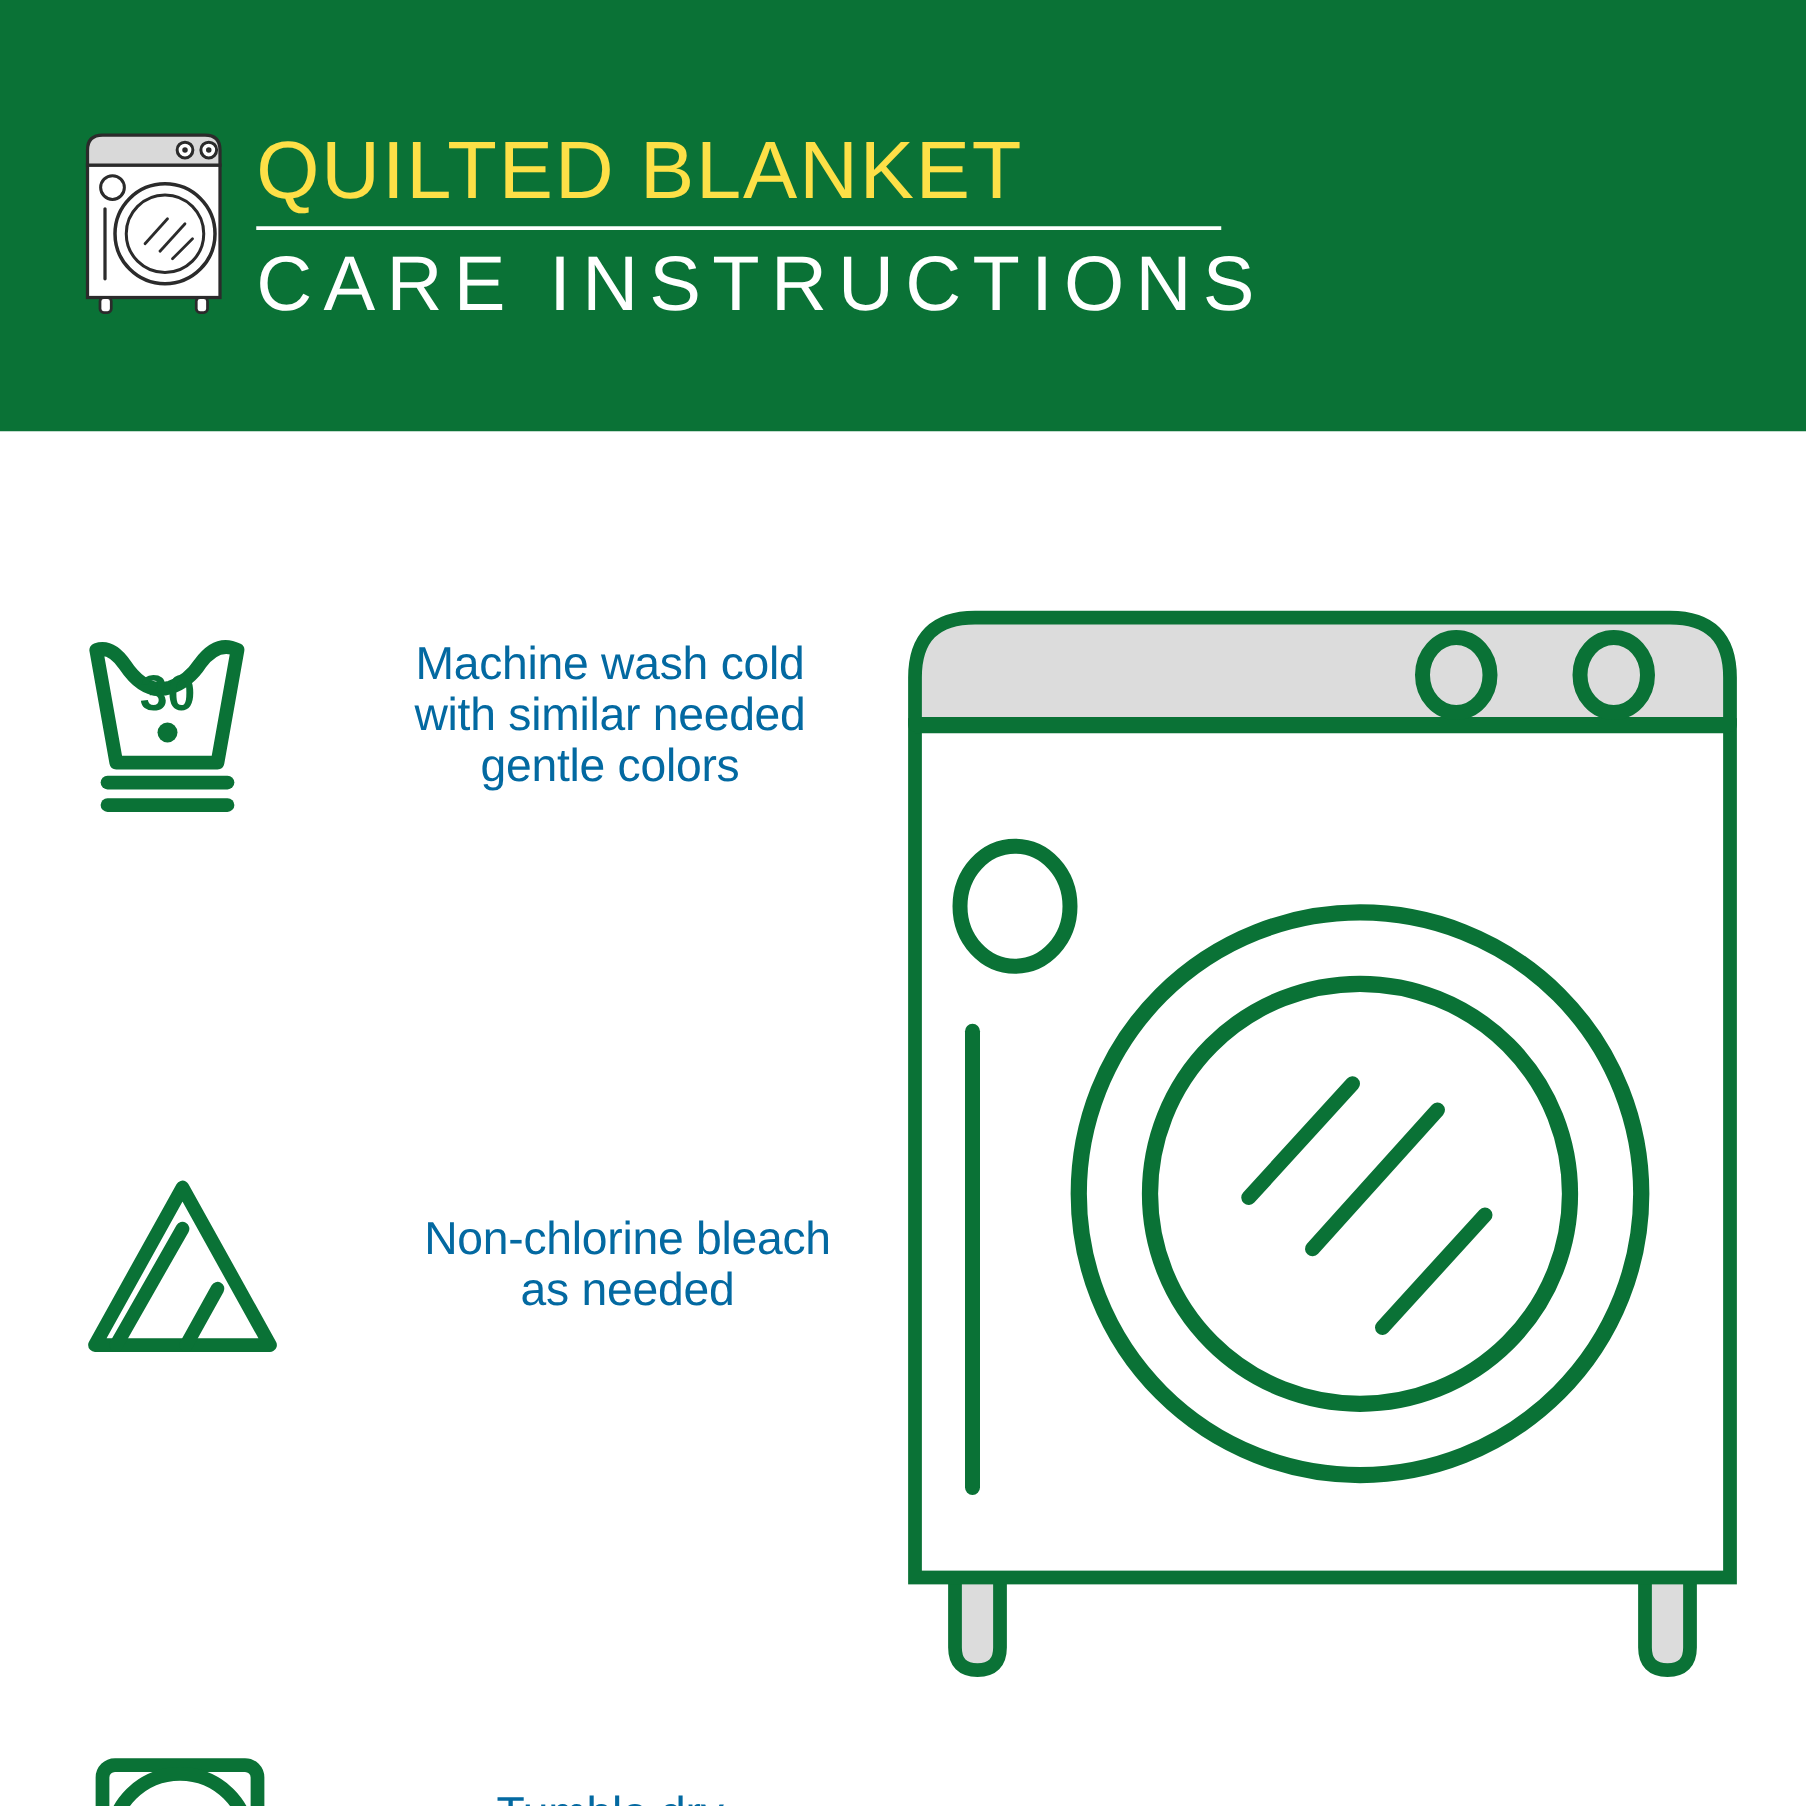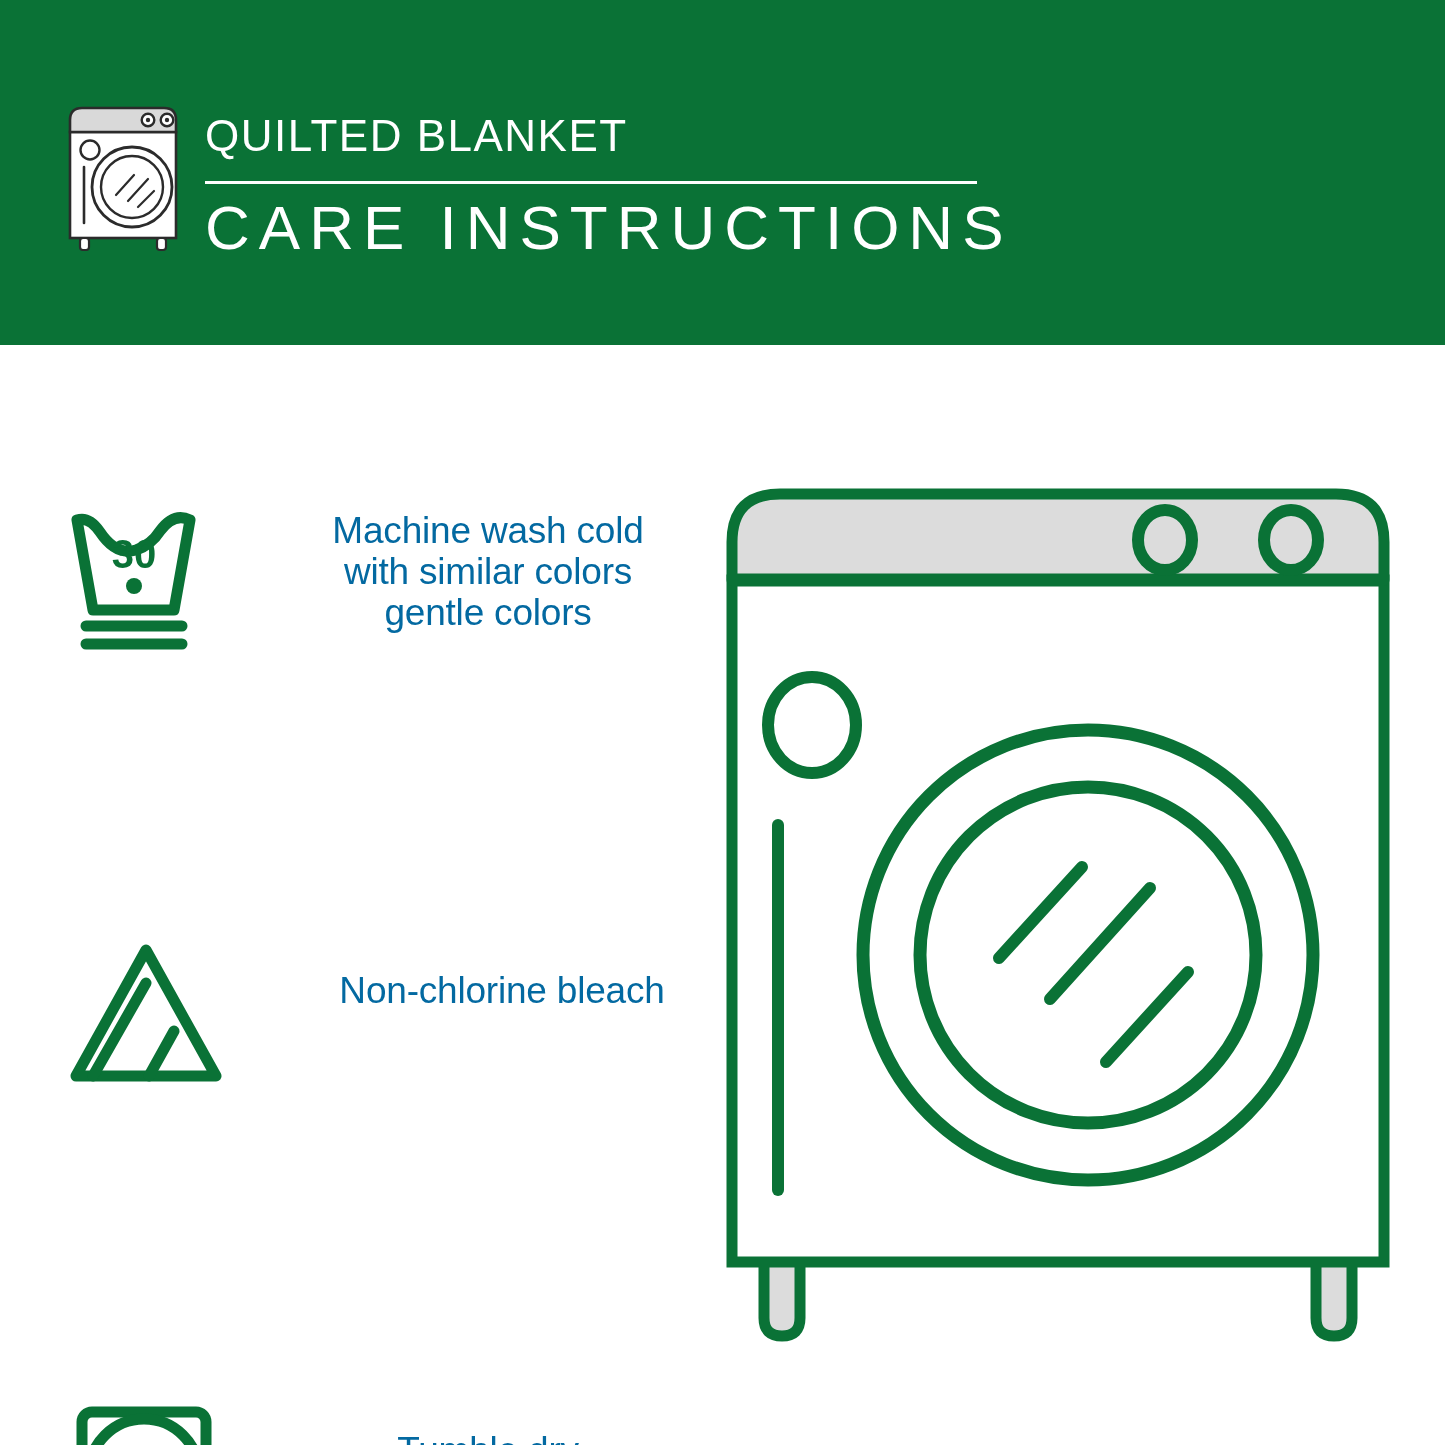--- a/index.html
+++ b/index.html
@@ -39,24 +39,24 @@
     height: 150px;
   }
   .header-text-block {
     position: absolute;
     left: 205px;
     top: 100px;
     width: 790px;
   }
   .title-main {
     font-family: "Liberation Sans", sans-serif;
-    font-size: 44px;
+    font-size: 65px;
     line-height: 72px;
     font-weight: 400;
-    color: #ffffff;
+    color: #fde047;
     letter-spacing: 1.5px;
     white-space: nowrap;
   }
   .title-rule {
     margin-top: 9px;
     margin-bottom: 7px;
     width: 772px;
     height: 3px;
     background: #ffffff;
   }
@@ -170,37 +170,38 @@
             <path d="M13 22 Q25 18 36 34 Q52 58 72 52 Q87 47 96 33 Q110 14 126 22 L110 112 L29 112 Z"></path>
             <line x1="22" y1="128" x2="118" y2="128"></line>
             <line x1="22" y1="146" x2="118" y2="146"></line>
           </g>
           <text x="70" y="70" font-family="Liberation Sans, sans-serif" font-size="40" font-weight="bold" fill="#0a7236" text-anchor="middle">30</text>
           <circle cx="70" cy="88" r="8" fill="#0a7236"></circle>
         </svg>
       </div>
       <div class="care-text">
         <span class="tline">Machine wash cold</span>
-        <span class="tline">with similar colors</span>
+        <span class="tline">with similar needed</span>
         <span class="tline">gentle colors</span>
       </div>
     </div>
 
     <div class="care-row row-bleach">
       <div class="care-symbol">
         <svg width="175" height="160" viewBox="0 0 175 160" xmlns="http://www.w3.org/2000/svg">
           <g fill="none" stroke="#0a7236" stroke-width="11" stroke-linecap="round" stroke-linejoin="round">
             <path d="M82 12 L152 138 L12 138 Z"></path>
             <line x1="82" y1="45" x2="29" y2="138"></line>
             <line x1="110" y1="93" x2="85" y2="138"></line>
           </g>
         </svg>
       </div>
       <div class="care-text">
         <span class="tline">Non-chlorine bleach</span>
+        <span class="tline">as needed</span>
       </div>
     </div>
 
     <div class="care-row row-dry">
       <div class="care-symbol">
         <svg width="175" height="160" viewBox="0 0 175 160" xmlns="http://www.w3.org/2000/svg">
           <g fill="none" stroke="#0a7236" stroke-width="11" stroke-linejoin="round">
             <rect x="18" y="14" width="124" height="124" rx="10"></rect>
             <circle cx="80" cy="76" r="55"></circle>
           </g>

